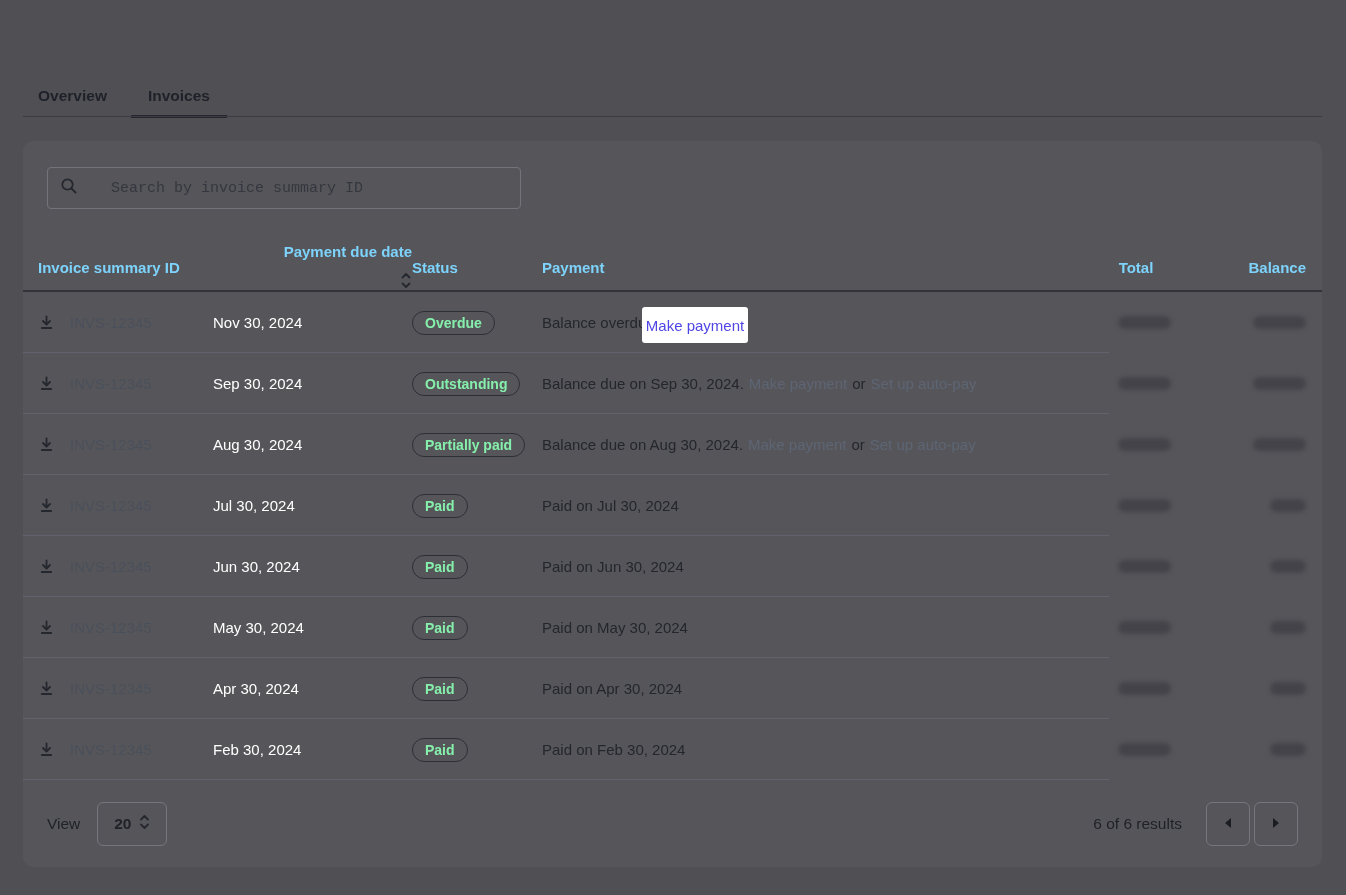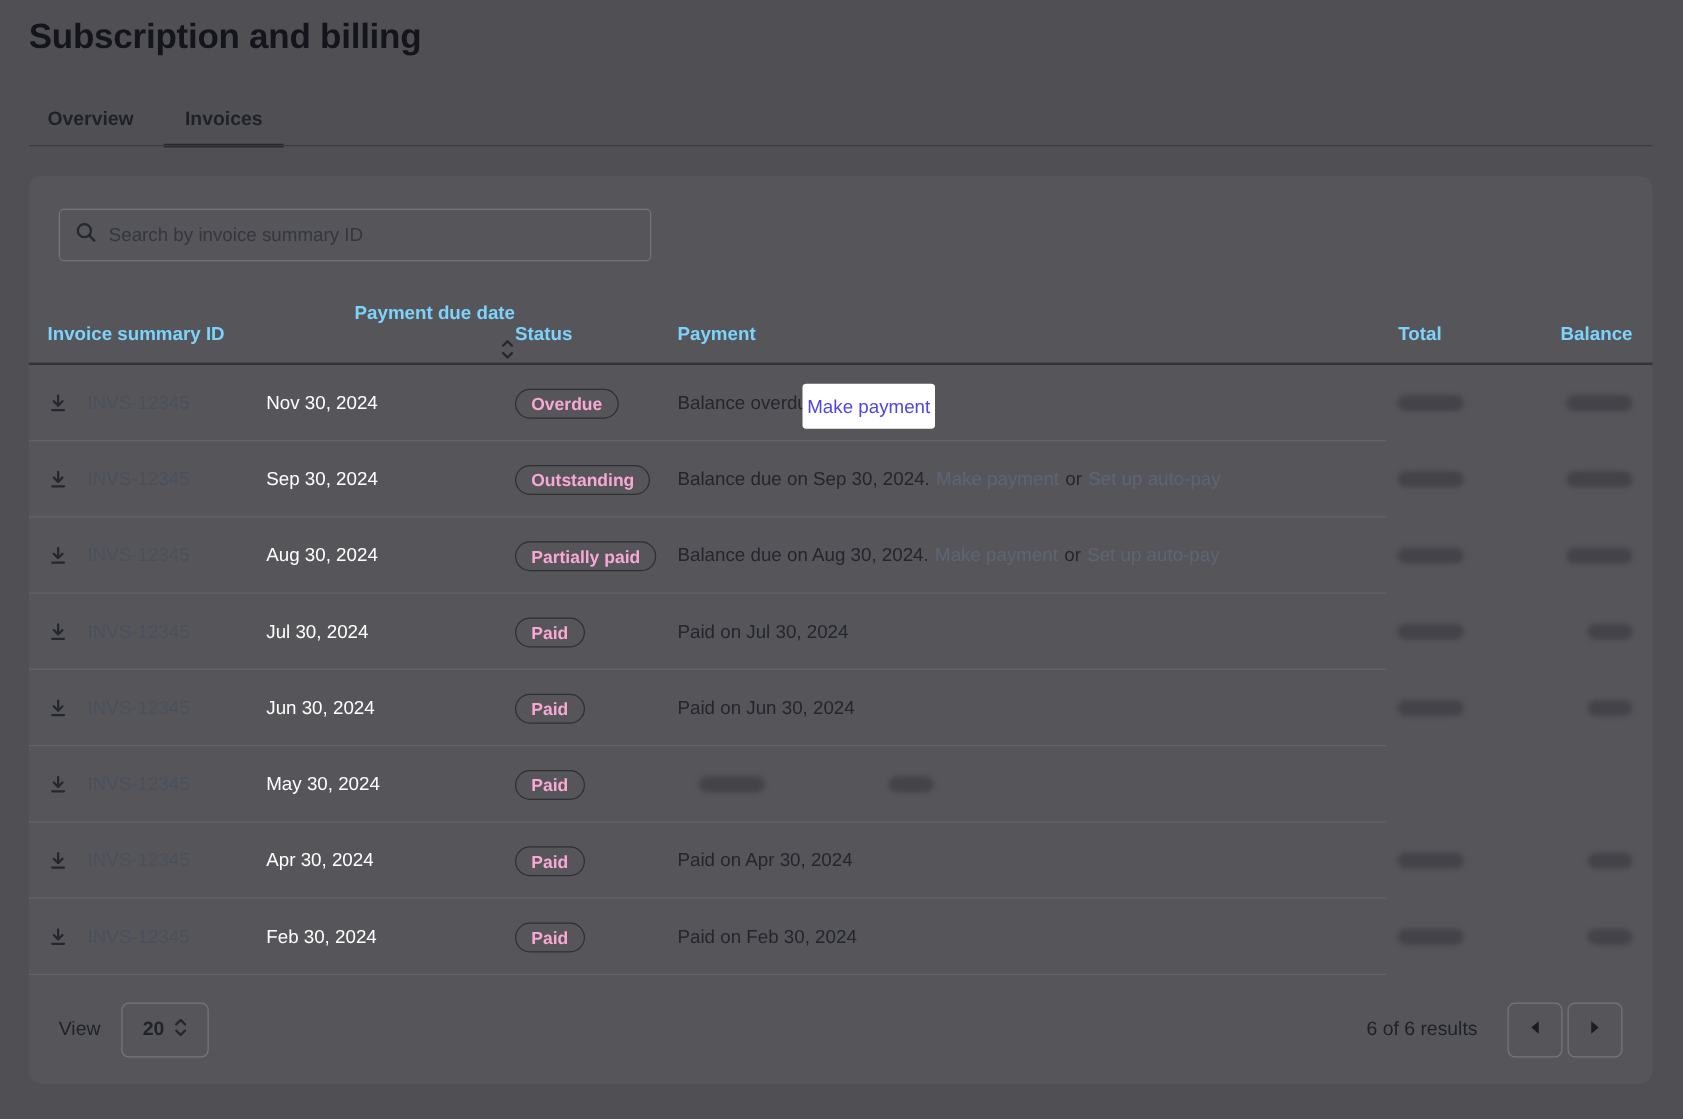--- a/index.html
+++ b/index.html
@@ -32,21 +32,21 @@
   }
   
   .search-box {
     margin:26px 0 0 24px; width:474px; height:42px;
     border:1px solid #73737b; border-radius:4px;
     display:flex; align-items:center; padding:0 12px; gap:9px; background:transparent;
   }
   .search-box svg { flex:0 0 auto; }
   .search-box input {
     flex:1; border:none; outline:none; background:transparent;
-    font-family:Liberation Sans, sans-serif; font-size:15px; color:#fdba74;
+    font-family:Liberation Mono, monospace; font-size:15px; color:#fdba74;margin-left:24px;
   }
   .search-box input::placeholder { color:#34373f; opacity:1; }
 
   
   .thead {
     display:flex; align-items:center; height:48px; margin-top:35px;
     padding:0 16px 0 15px; border-bottom:2px solid #33333a;
     font-size:15px; font-weight:700; color:#7dd3fc;
   }
   .col-id-h   { width:175px; }
@@ -67,21 +67,21 @@
   .cell-id   { width:143px; color:#4a505b; }
   .cell-date { width:199px; color:#ffffff; }
   .cell-status { width:130px; }
   .cell-pay  { flex:1; display:flex; align-items:center; gap:5px; color:#24262e; }
   .cell-pay span:empty, .cell-pay a:empty { display:none; }
   .cell-total { width:70px; display:flex; justify-content:flex-end; }
   .cell-bal   { width:135px; display:flex; justify-content:flex-end; }
 
   .badge {
     display:inline-block; padding:3px 12px; border:1.5px solid #2d2f37; border-radius:13px;
-    font-size:14px; font-weight:700; color:#f9a8d4; white-space:nowrap;
+    font-size:14px; font-weight:700; color:#86efac; white-space:nowrap;
   }
   .pay-link { color:#5d6574; text-decoration:none; cursor:pointer; white-space:nowrap; }
   .blob {
     height:13px; border-radius:7px; background:#434349; filter:blur(2px);
   }
   .blob.long  { width:53px; }
   .blob.short { width:36px; }
 
   
   .pagination {
@@ -114,21 +114,20 @@
   }
 
   .icon-stroke { stroke:#25272f; fill:none; stroke-linecap:round; stroke-linejoin:round; }
   .icon-fill { fill:#1b1d24; }
 </style>
 </head>
 <body>
 
 <div id="app">
 
-  <div class="page-title">Subscription and billing</div>
 
   <div class="tabs">
     <div class="tab">Overview</div>
     <div class="tab active">Invoices</div>
   </div>
   <div class="tabs-divider"></div>
 
   <div class="card">
 
     <div class="search-box">
@@ -278,20 +277,23 @@
       <div class="cell-dl">
           <svg width="17" height="16" viewBox="0 0 17 16">
             <path class="icon-stroke" d="M8.5 1.5 V9" stroke-width="1.8"></path>
             <path class="icon-stroke" d="M5 6 L8.5 9.5 L12 6" stroke-width="1.8"></path>
             <path class="icon-stroke" d="M3.8 13 H13.2" stroke-width="1.8"></path>
           </svg>
         </div>
       <div class="cell-id">INVS-12345</div>
       <div class="cell-date">May 30, 2024</div>
       <div class="cell-status"><span class="badge">Paid</span></div>
+      <div class="cell-pay">
+          <span>Paid on May 30, 2024</span>
+        </div>
       <div class="cell-total">
           <span class="blob long"></span>
         </div>
       <div class="cell-bal">
           <span class="blob short"></span>
         </div>
     </div>
 
     <div class="row">
       <div class="cell-dl">

